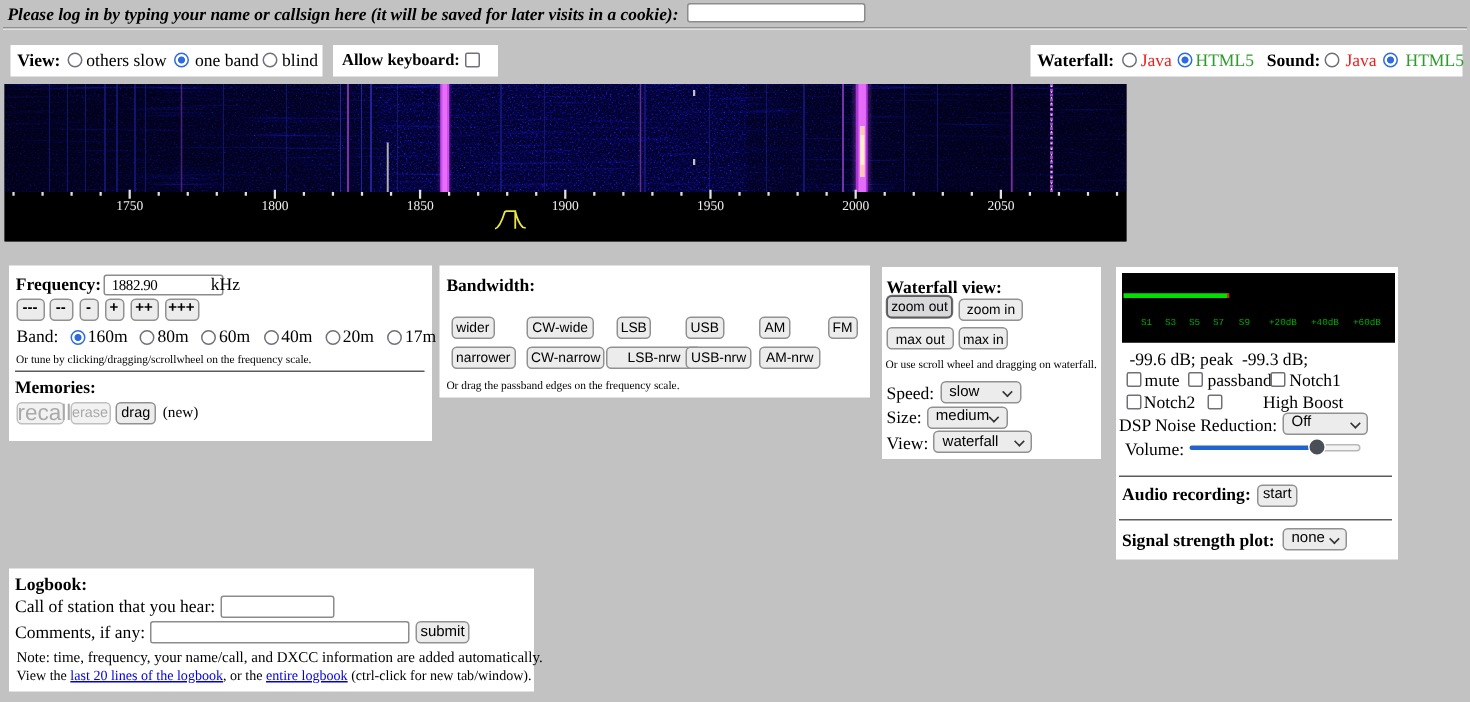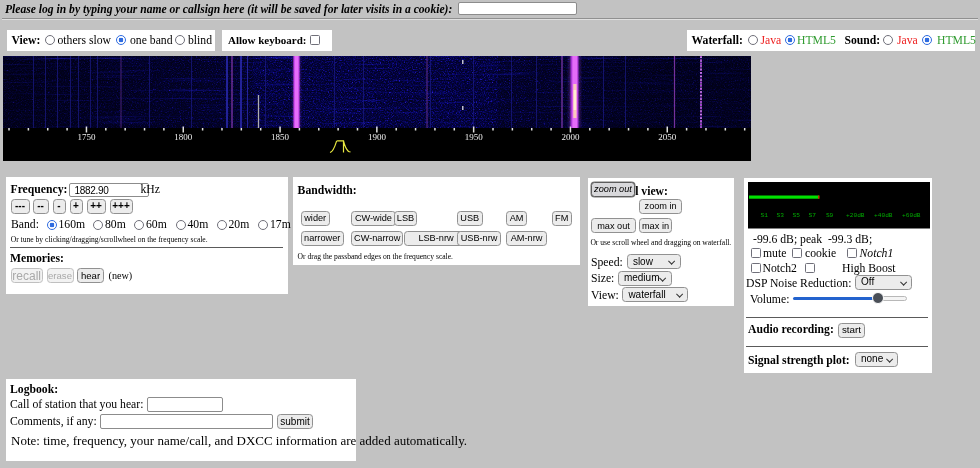--- a/index.html
+++ b/index.html
@@ -216,21 +216,21 @@
     <text x="470.7" y="84">1950</text>
     <text x="567.5" y="84">2000</text>
     <text x="664.3" y="84">2050</text>
   </g>
   <path d="M 327 96.5 C 329 96 331 93.5 333.5 85.3 L 334.5 84.8 L 340.5 84.8 L 340.5 96.5 M 340.5 84.8 C 341.5 89 343 93 345.5 95.5 L 347.5 96" fill="none" stroke="#e8e840" stroke-width="1.2"></path>
 </svg>
 </div>
 
 <div class="panel" style="left:6px; top:177px; width:282px; height:117px;">
   <span class="abs" style="left:4.5px; top:6px;"><b>Frequency:</b></span>
-  <span class="tinput" style="left:63px; top:5.5px; width:80px; height:14px; font-family:Liberation Sans, sans-serif; font-size:10px; letter-spacing:-0.3px; padding:1.5px 0 0 4.5px;">1882.90</span>
+  <span class="tinput" style="left:63px; top:5.5px; width:80px; height:14px; font-family:Liberation Serif, serif; font-size:10px; letter-spacing:-0.3px; padding:1.5px 0 0 4.5px;">1882.90</span>
   <span class="abs" style="left:134.5px; top:6px;">kHz</span>
   <span class="btn abs w0" style="left:4.5px; top:21.5px; width:19px; padding-left:0; padding-right:0; font-weight:bold; font-size:10px;">---</span>
   <span class="btn abs w0" style="left:26.5px; top:21.5px; width:16px; padding-left:0; padding-right:0; font-weight:bold; font-size:10px;">--</span>
   <span class="btn abs w0" style="left:46.5px; top:21.5px; width:13px; padding-left:0; padding-right:0; font-weight:bold; font-size:10px;">-</span>
   <span class="btn abs w0" style="left:63.5px; top:21.5px; width:13px; padding-left:0; padding-right:0; font-weight:bold; font-size:10px;">+</span>
   <span class="btn abs w0" style="left:80.5px; top:21.5px; width:19px; padding-left:0; padding-right:0; font-weight:bold; font-size:10px;">++</span>
   <span class="btn abs w0" style="left:103.5px; top:21.5px; width:23px; padding-left:0; padding-right:0; font-weight:bold; font-size:10px;">+++</span>
   <span class="abs" style="left:5px; top:41px;">Band:</span>
   <span class="radio on abs" style="left:40.5px; top:42.5px;"></span>
   <span class="abs" style="left:52.5px; top:41px;">160m</span>
@@ -240,45 +240,45 @@
   <span class="abs" style="left:140px; top:41px;">60m</span>
   <span class="radio abs" style="left:169.5px; top:42.5px;"></span>
   <span class="abs" style="left:181.5px; top:41px;">40m</span>
   <span class="radio abs" style="left:210.5px; top:42.5px;"></span>
   <span class="abs" style="left:222.5px; top:41px;">20m</span>
   <span class="radio abs" style="left:252px; top:42.5px;"></span>
   <span class="abs" style="left:264px; top:41px;">17m</span>
   <span class="abs sm" style="left:4.7px; top:58px;">Or tune by clicking/dragging/scrollwheel on the frequency scale.</span>
   <hr class="sep abs" style="left:4px; top:70px; width:273px;">
   <span class="abs" style="left:4px; top:75px;"><b>Memories:</b></span>
-  <span class="btn dis abs w0" style="left:4.7px; top:91px; width:32px; font-size:12px;">recall</span>
+  <span class="btn dis abs w0" style="left:4.7px; top:91px; width:32px; font-size:15px;">recall</span>
   <span class="btn dis abs w0" style="left:40.5px; top:91px; width:27px; font-size:9.6px;">erase</span>
-  <span class="btn abs w0" style="left:71px; top:91px; width:27px; font-size:9.6px;">hear</span>
+  <span class="btn abs w0" style="left:71px; top:91px; width:27px; font-size:9.6px;">drag</span>
   <span class="abs" style="left:102.5px; top:92.5px; font-size:10.2px;">(new)</span>
 </div>
 
 <div class="panel" style="left:293px; top:177px; width:287px; height:88px;">
   <span class="abs" style="left:4.6px; top:7px;"><b>Bandwidth:</b></span>
   <span class="btn abs w0" style="left:7.7px; top:33.5px; width:29px;">wider</span>
   <span class="btn abs w0" style="left:58.2px; top:33.5px; width:44.5px;">CW-wide</span>
-  <span class="btn abs w0" style="left:101px; top:33.5px; width:23px;">LSB</span>
+  <span class="btn abs w0" style="left:118px; top:33.5px; width:23px;">LSB</span>
   <span class="btn abs w0" style="left:163.8px; top:33.5px; width:26px;">USB</span>
   <span class="btn abs w0" style="left:212.8px; top:33.5px; width:21.5px;">AM</span>
   <span class="btn abs w0" style="left:258.7px; top:33.5px; width:20px;">FM</span>
   <span class="btn abs w0" style="left:7.7px; top:53.5px; width:43px;">narrower</span>
   <span class="btn abs w0" style="left:58.2px; top:53.5px; width:52px;">CW-narrow</span>
   <span class="btn abs w0" style="left:111px; top:53.5px; width:64px;">LSB-nrw</span>
   <span class="btn abs w0" style="left:163.8px; top:53.5px; width:44.5px;">USB-nrw</span>
   <span class="btn abs w0" style="left:212.8px; top:53.5px; width:41.5px;">AM-nrw</span>
   <span class="abs sm" style="left:4.6px; top:75px;">Or drag the passband edges on the frequency scale.</span>
 </div>
 
 <div class="panel" style="left:587.5px; top:177.5px; width:146px; height:128.5px;">
   <span class="abs" style="left:3.5px; top:7px;"><b>Waterfall view:</b></span>
-  <span class="btn hi abs w0" style="left:3.5px; top:4px; width:44px;font-style:italic;">zoom out</span>
+  <span class="btn hi abs w0" style="left:3.5px; top:19px; width:44px;">zoom out</span>
   <span class="btn abs w0" style="left:51.4px; top:21px; width:43.5px;">zoom in</span>
   <span class="btn abs w0" style="left:3.5px; top:40.5px; width:45px;">max out</span>
   <span class="btn abs w0" style="left:51.5px; top:40.5px; width:33px;">max in</span>
   <span class="abs sm" style="left:2.9px; top:60px;">Or use scroll wheel and dragging on waterfall.</span>
   <span class="abs" style="left:3.5px; top:78px;">Speed:</span>
   <span class="sel abs" style="left:39.4px; top:76.5px; width:54px;">slow<i></i></span>
   <span class="abs" style="left:3.5px; top:94.5px;">Size:</span>
   <span class="sel abs" style="left:30.4px; top:93px; width:54px;">medium<i></i></span>
   <span class="abs" style="left:3.5px; top:111px;">View:</span>
   <span class="sel abs" style="left:34.9px; top:109.5px; width:66px;">waterfall<i></i></span>
@@ -297,23 +297,23 @@
         <text x="77.9" y="34.5">S9</text>
       <text x="98" y="34.5">+20dB</text>
         <text x="126" y="34.5">+40dB</text>
         <text x="154" y="34.5">+60dB</text>
     </g>
   </svg>
   <span class="abs" style="left:9px; top:54.5px;">-99.6 dB; peak&nbsp; -99.3 dB;</span>
   <span class="chk abs" style="left:6.6px; top:70px;"></span>
   <span class="abs" style="left:19px; top:69px;">mute</span>
   <span class="chk abs" style="left:48px; top:70px;"></span>
-  <span class="abs" style="left:61px; top:69px;">cookie</span>
+  <span class="abs" style="left:61px; top:69px;">passband</span>
   <span class="chk abs" style="left:103px; top:70px;"></span>
-  <span class="abs" style="left:115.5px; top:69px;font-style:italic;">Notch1</span>
+  <span class="abs" style="left:115.5px; top:69px;">Notch1</span>
   <span class="chk abs" style="left:6.6px; top:84.5px;"></span>
   <span class="abs" style="left:18.5px; top:83.5px;">Notch2</span>
   <span class="chk abs" style="left:60.5px; top:84.5px;"></span>
   <span class="abs" style="left:74px; top:83.5px;margin-left:24px;">High Boost</span>
   <span class="abs" style="left:2px; top:98.5px;">DSP Noise Reduction:</span>
   <span class="sel abs" style="left:111px; top:96.5px; width:57px;">Off<i></i></span>
   <span class="abs" style="left:6px; top:115px;">Volume:</span>
   <span class="abs" style="left:48px; top:113px; width:116px; height:14px;">
     <span style="position:absolute; left:1px; top:6px; width:86px; height:3.2px; background:#2363ce; border-radius:2px;"></span>
     <span style="position:absolute; left:87px; top:5px; width:28px; height:5px; background:#f4f4f4; border:1px solid #b8b8b8; border-radius:3px;"></span>
@@ -327,14 +327,15 @@
   <span class="sel abs" style="left:111px; top:173.5px; width:43px;">none<i></i></span>
 </div>
 
 <div class="panel" style="left:6px; top:379px; width:350px; height:81.5px;">
   <span class="abs" style="left:4px; top:4px;"><b>Logbook:</b></span>
   <span class="abs" style="left:4px; top:18.5px;">Call of station that you hear:</span>
   <span class="tinput" style="left:141px; top:18px; width:76px; height:14.5px;"></span>
   <span class="abs" style="left:4px; top:35.5px;">Comments, if any:</span>
   <span class="tinput" style="left:94px; top:35px; width:173px; height:14.5px;"></span>
   <span class="btn abs w0" style="left:271px; top:35px; width:36px; font-size:10px;">submit</span>
-  <span class="abs" style="left:5px; top:54px; font-size:13px;">Note: time, frequency, your name/call, and DXCC information are added automatically.</span>
+  <span class="abs" style="left:5px; top:54px; font-size:10px;">Note: time, frequency, your name/call, and DXCC information are added automatically.</span>
+  <span class="abs" style="left:5px; top:66.5px; font-size:9.4px;">View the <a href="#">last 20 lines of the logbook</a>, or the <a href="#">entire logbook</a> (ctrl-click for new tab/window).</span>
 </div>
 
 </body></html>

